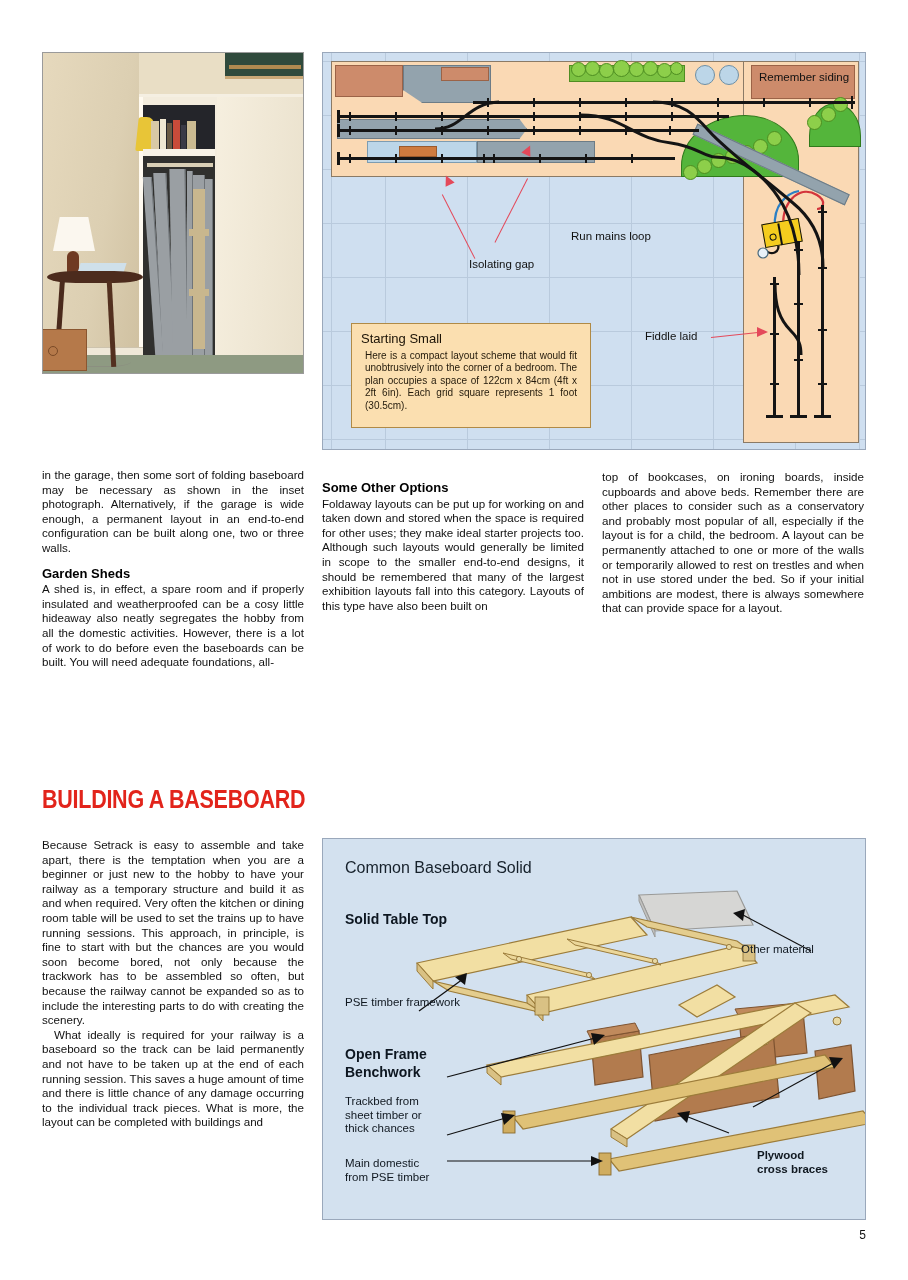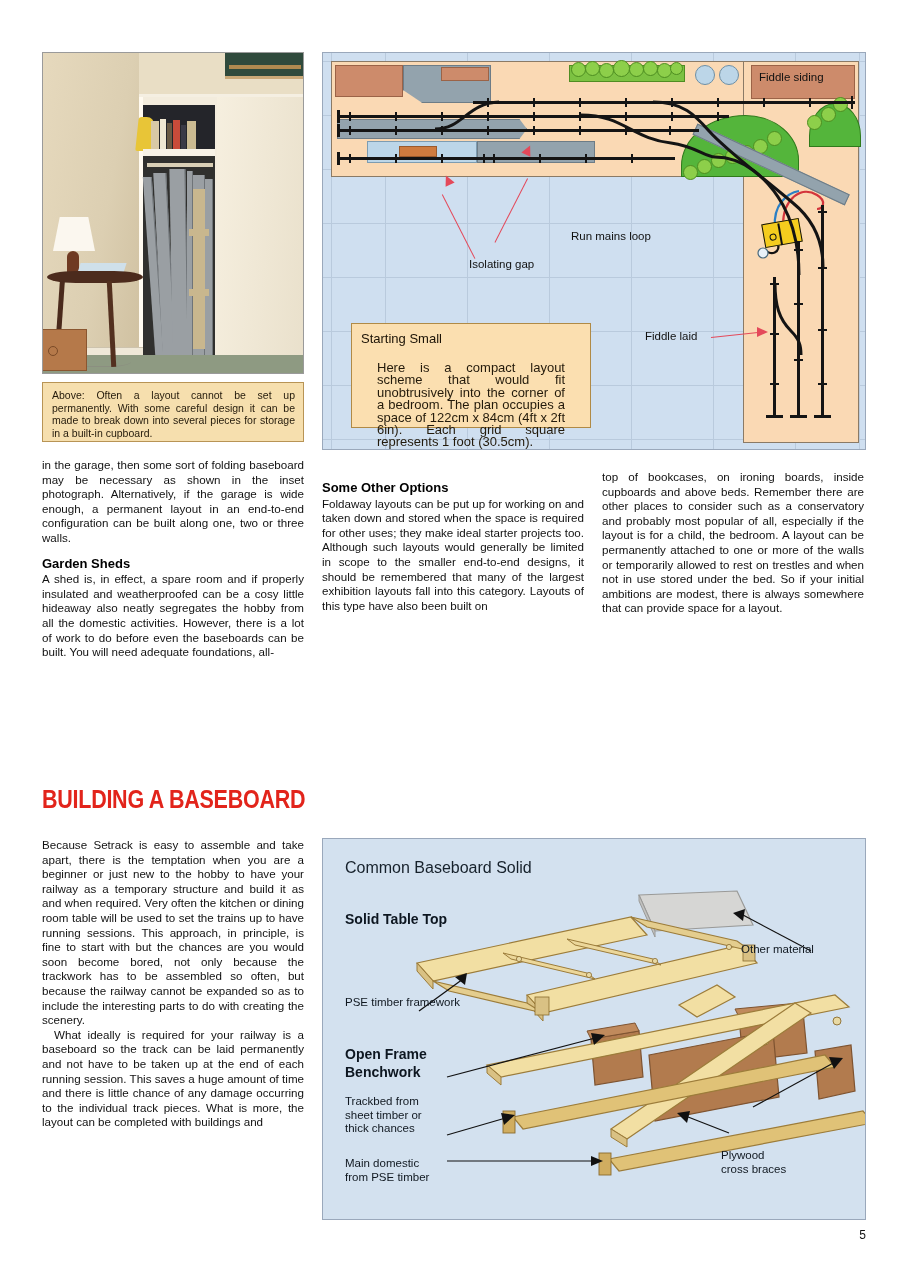--- a/index.html
+++ b/index.html
@@ -117,31 +117,31 @@
   .plan-label { position:absolute; font-size:11.5px; color:#111; white-space:nowrap; }
   .ann-line { position:absolute; background:#e4495a; height:1.2px; transform-origin:0 50%; }
   .ann-head { position:absolute; width:0;height:0; border-style:solid; }
 
   .callout {
     position:absolute; left:28px; top:270px; width:240px; height:105px;
     background:#fbdfb0; border:1px solid #b08a46;
     padding:7px 9px 4px 9px;
   }
   .callout h4 { margin:0 0 2px 0; font-size:13px; font-weight:400; color:#1b1205; }
-  .callout p  { margin:16px; font-size:13px; line-height:12.4px; text-align:justify; color:#231a0b; }
+  .callout p  { margin:4px; font-size:10px; line-height:12.4px; text-align:justify; color:#231a0b; }
 
   
   .col { position:absolute; width:262px; font-size:11.6px; line-height:14.6px;
          text-align:justify; color:#111; }
   .col p { margin:0 0 0 0; }
   .col p + p { margin-top:0; }
   .col h3 { margin:11px 0 1px 0; font-size:13px; font-weight:bold; color:#000; }
   .indent { text-indent:12px; }
 
-  .c1 { left:42px; top:458px; }
+  .c1 { left:42px; top:468px; }
   .c2 { left:322px; top:470px; }
   .c3 { left:602px; top:470px; }
 
   
   .sect-head {
     position:absolute; left:42px; top:785px;
     font-size:25px; font-weight:bold; color:#e2241b;
     letter-spacing:-0.3px;
     transform:scaleX(0.86); transform-origin:0 50%;
     font-family:"Liberation Sans Narrow","Liberation Sans",sans-serif;
@@ -201,21 +201,20 @@
       <div class="ph-lamp-sh"></div>
       <div class="ph-lamp-bs"></div>
       <div class="ph-book"></div>
       <div class="ph-ttop"></div>
       <div class="ph-tleg1"></div>
       <div class="ph-tleg2"></div>
     </div>
     <div class="ph-box"></div>
   </div>
 
-  <div class="photo-caption">Above: Often a layout cannot be set up permanently. With some careful design it can be made to break down into several pieces for storage in a built-in cupboard.</div>
 
   <div class="plan">
 
     <div class="gridline" style="left:0;top:8px;width:544px;height:1px;"></div>
     <div class="gridline" style="left:0;top:62px;width:544px;height:1px;"></div>
     <div class="gridline" style="left:0;top:116px;width:544px;height:1px;"></div>
     <div class="gridline" style="left:0;top:170px;width:544px;height:1px;"></div>
     <div class="gridline" style="left:0;top:224px;width:544px;height:1px;"></div>
     <div class="gridline" style="left:0;top:278px;width:544px;height:1px;"></div>
     <div class="gridline" style="left:0;top:332px;width:544px;height:1px;"></div>
@@ -349,21 +348,21 @@
     <div class="vrail" style="left:498px;top:152px;height:212px;">
       <span class="sl" style="top:6px;"></span>
         <span class="sl" style="top:62px;"></span>
       <span class="sl" style="top:124px;"></span>
         <span class="sl" style="top:178px;"></span>
     </div>
     <div class="buffer" style="left:443px;top:362px;width:17px;height:3px;"></div>
     <div class="buffer" style="left:467px;top:362px;width:17px;height:3px;"></div>
     <div class="buffer" style="left:491px;top:362px;width:17px;height:3px;"></div>
 
-    <div class="plan-label" style="left:436px;top:18px;">Fiddle siding</div>
+    <div class="plan-label" style="left:436px;top:18px;">Remember siding</div>
 
     <div class="ann-line" style="left:172px;top:189px;width:72px;transform:rotate(-63deg);"></div>
     <div class="ann-head" style="left:200px;top:92px;border-width:10px 5px 0 5px;border-color:#e4495a transparent transparent transparent;transform:rotate(205deg);"></div>
     <div class="plan-label" style="left:248px;top:177px;">Run mains loop</div>
 
     <div class="ann-line" style="left:152px;top:205px;width:72px;transform:rotate(-117deg);"></div>
     <div class="ann-head" style="left:120px;top:122px;border-width:10px 5px 0 5px;border-color:#e4495a transparent transparent transparent;transform:rotate(155deg);"></div>
     <div class="plan-label" style="left:146px;top:205px;">Isolating gap</div>
 
     <div class="ann-line" style="left:388px;top:284px;width:52px;transform:rotate(-6deg);"></div>
@@ -480,20 +479,20 @@
       <div>Trackbed from</div>
       <div>sheet timber or</div>
       <div>thick chances</div>
     </div>
 
     <div class="bb-lbl" style="left:22px;top:318px;">
       <div>Main domestic</div>
       <div>from PSE timber</div>
     </div>
 
-    <div class="bb-lbl" style="left:398px;top:310px;">
+    <div class="bb-lbl" style="left:434px;top:310px;font-weight:bold;">
       <div>Plywood</div>
       <div>cross braces</div>
     </div>
   </div>
 
   <div class="pagenum">5</div>
 </div>
 
 </body></html>

